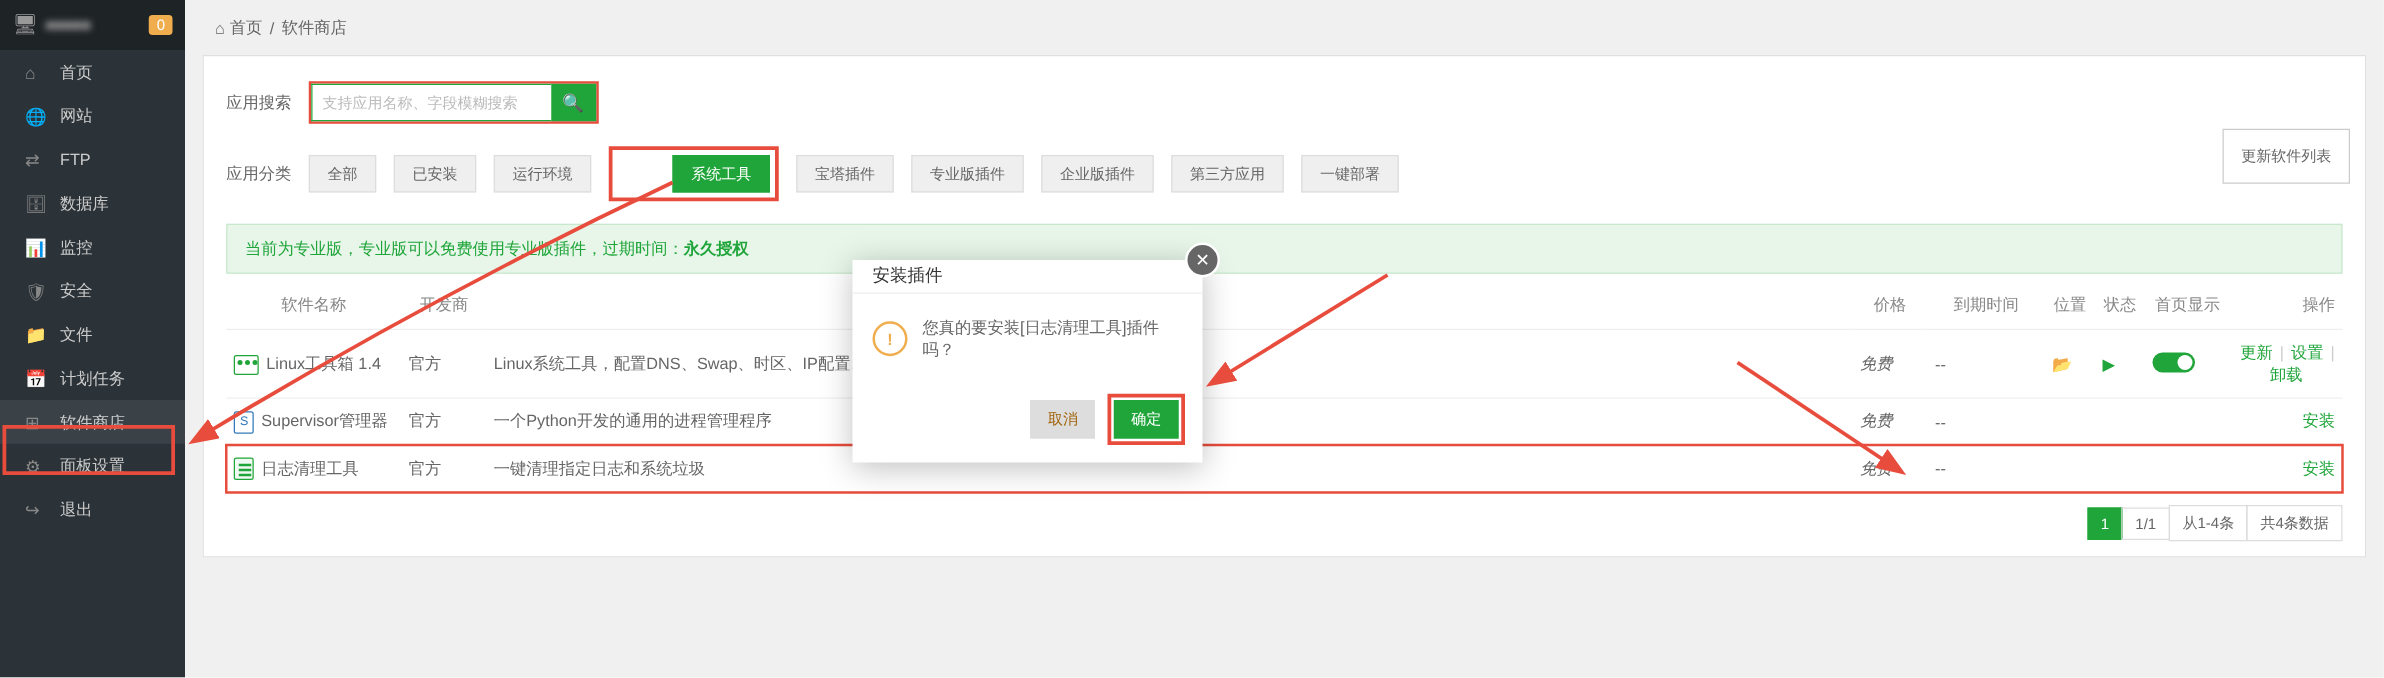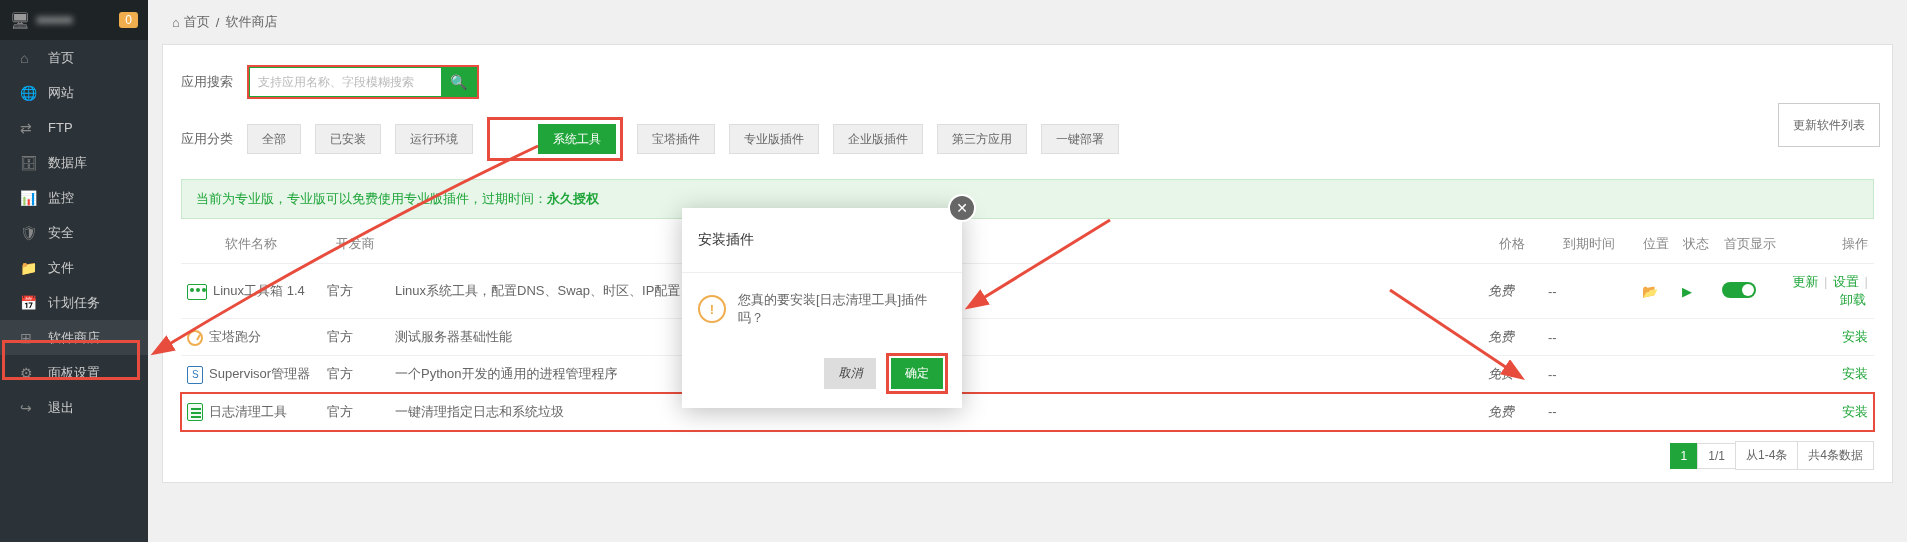--- a/index.html
+++ b/index.html
@@ -62,26 +62,26 @@
     .action-sep { color: #ccc; }
     .install-link { color: #20a53a; cursor: pointer; }
     
     .row-highlight { outline: 2px solid #e74c3c; outline-offset: -1px; }
     
     .pager { display: flex; align-items: center; justify-content: flex-end; margin-top: 10px; gap: 0; }
     .pager-item { border: 1px solid #ddd; padding: 5px 10px; font-size: 12px; color: #666; margin-left: -1px; }
     .pager-item.active { background: #20a53a; color: #fff; border-color: #20a53a; }
     
     .modal-overlay { position: absolute; left: 682px; top: 208px; width: 280px; background: #fff; box-shadow: 0 4px 24px rgba(0,0,0,.25); z-index: 100; }
-    .modal-header { padding: 23px 16px; border-bottom: 1px solid #eee; font-size: 14px; color: #333; }
+    .modal-header { padding: 4px 16px; border-bottom: 1px solid #eee; font-size: 14px; color: #333; }
     .modal-close { position: absolute; right: -14px; top: -14px; width: 28px; height: 28px; background: #666; border: 2px solid #fff; border-radius: 50%; color: #fff; display: flex; align-items: center; justify-content: center; cursor: pointer; font-size: 14px; }
     .modal-body { padding: 18px 16px; display: flex; align-items: center; }
     .warn-icon { width: 28px; height: 28px; border: 2px solid #f0ad4e; border-radius: 50%; color: #f0ad4e; display: flex; align-items: center; justify-content: center; font-weight: bold; margin-right: 12px; flex-shrink: 0; }
     .modal-footer { padding: 8px 14px 14px; text-align: right; }
-    .btn-cancel { background: #ddd; color: #404040; border: none; padding: 7px 14px; cursor: pointer; margin-right: 6px; font-size: 12px; font-style: italic; }
+    .btn-cancel { background: #ddd; color: #a16207; border: none; padding: 7px 14px; cursor: pointer; margin-right: 6px; font-size: 12px; }
     .btn-ok-wrap { display: inline-block; border: 3px solid #e74c3c; padding: 2px; }
     .btn-ok { background: #20a53a; color: #fff; border: none; padding: 7px 14px; cursor: pointer; font-size: 12px; }
     
     .arrow { position: absolute; z-index: 200; pointer-events: none; }
     .arrow svg { overflow: visible; }
   </style>
 </head>
 <body>
 
 <div class="sidebar">
@@ -189,32 +189,21 @@
         <tbody id="table-body">
             <tr>
     <td><span class="soft-icon icon-linux"></span><span>Linux工具箱 1.4</span></td>
     <td>官方</td>
     <td>Linux系统工具，配置DNS、Swap、时区、IP配置、内存盘！</td>
     <td class="col-price">免费</td>
     <td>--</td>
     <td><span class="pos-icon">📂</span></td>
     <td><span class="status-icon">▶</span></td>
     <td><span class="toggle"></span></td>
-    <td style="text-align:right"><span class="action-link">更新</span><span class="action-sep"> | </span><span class="action-link">设置</span><span class="action-sep"> | </span><span class="action-link">卸载</span></td>
-            </tr>
-            <tr>
-    <td><span class="soft-icon icon-perf"></span><span>宝塔跑分</span></td>
-    <td>官方</td>
-    <td>测试服务器基础性能</td>
-    <td class="col-price">免费</td>
-    <td>--</td>
-    <td></td>
-    <td></td>
-    <td></td>
-    <td style="text-align:right"><span class="install-link">安装</span></td>
+    <td style="text-align:center"><span class="action-link">更新</span><span class="action-sep"> | </span><span class="action-link">设置</span><span class="action-sep"> | </span><span class="action-link">卸载</span></td>
             </tr>
             <tr>
     <td><span class="soft-icon icon-super"></span><span>Supervisor管理器</span></td>
     <td>官方</td>
     <td>一个Python开发的通用的进程管理程序</td>
     <td class="col-price">免费</td>
     <td>--</td>
     <td></td>
     <td></td>
     <td></td>

